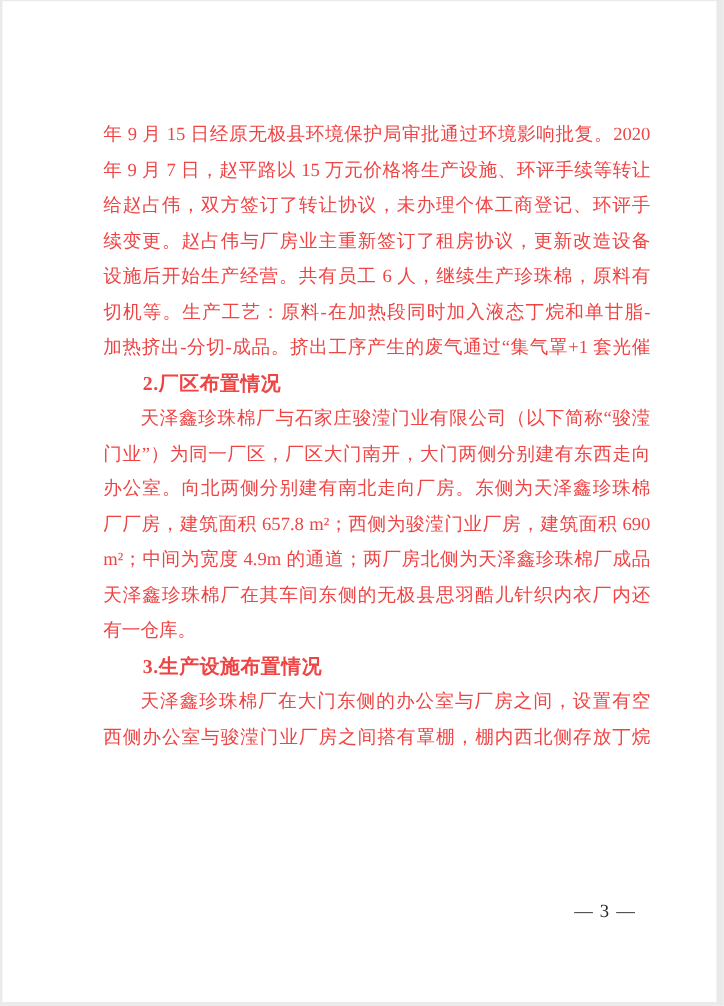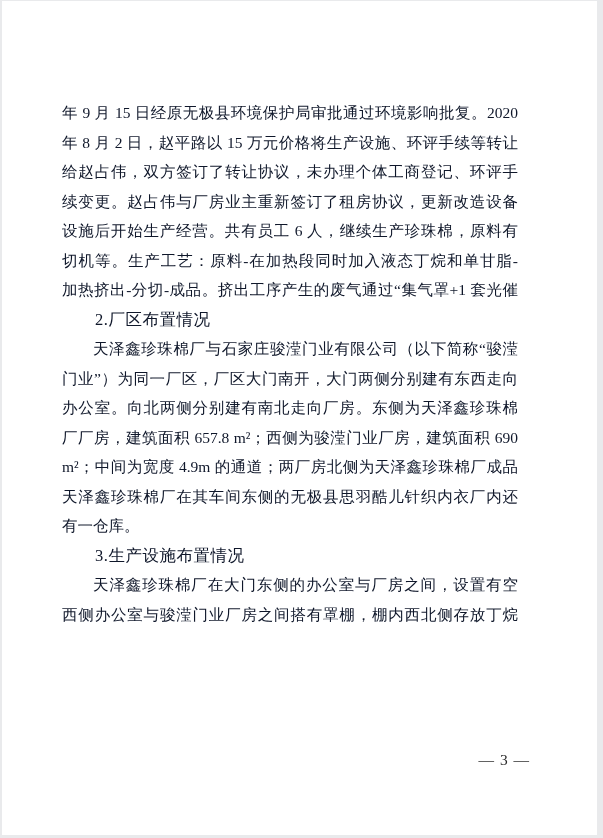--- a/index.html
+++ b/index.html
@@ -22,43 +22,43 @@
   .page {
     position: absolute;
     left: 2px;
     top: 1px;
     width: 595px;
     height: 834px;
     background: #ffffff;
   }
   .text-block {
     position: absolute;
-    left: 60px;
+    left: 84px;
     top: 97px;
     width: 456px;
     font-size: 15.5px;
     line-height: 29.5px;
-    color: #0f172a;
+    color: #ef4444;
   }
   .line {
     height: 29.5px;
     overflow: hidden;
     text-align: justify;
     text-align-last: justify;
   }
   .line.end {
     text-align-last: left;
   }
   .line.full-indent {
     text-indent: 2em;
   }
   .line.heading {
     text-align-last: left;
     text-indent: 2em;
-    font-weight: 400;
+    font-weight: 700;
     font-size: 16.5px;
     letter-spacing: 0.5px;
   }
   .page-number {
     position: absolute;
     left: 72px;
     top: 749px;
     width: 456px;
     text-align: right;
     font-size: 15.5px;
@@ -67,21 +67,21 @@
     letter-spacing: 1px;
   }
 </style>
 </head>
 <body>
 
 <div class="scan-bg">
   <div class="page">
     <div class="text-block">
         <div class="line full">年 9 月 15 日经原无极县环境保护局审批通过环境影响批复。2020</div>
-        <div class="line full">年 8 月 2 日，赵平路以 15 万元价格将生产设施、环评手续等转让</div>
+        <div class="line full">年 9 月 7 日，赵平路以 15 万元价格将生产设施、环评手续等转让</div>
         <div class="line full">给赵占伟，双方签订了转让协议，未办理个体工商登记、环评手</div>
         <div class="line full">续变更。赵占伟与厂房业主重新签订了租房协议，更新改造设备</div>
         <div class="line full">设施后开始生产经营。共有员工 6 人，继续生产珍珠棉，原料有</div>
         <div class="line full">切机等。生产工艺：原料-在加热段同时加入液态丁烷和单甘脂-</div>
         <div class="line full">加热挤出-分切-成品。挤出工序产生的废气通过“集气罩+1 套光催</div>
         <div class="line heading">2.厂区布置情况</div>
         <div class="line full-indent">天泽鑫珍珠棉厂与石家庄骏滢门业有限公司（以下简称“骏滢</div>
         <div class="line full">门业”）为同一厂区，厂区大门南开，大门两侧分别建有东西走向</div>
         <div class="line full">办公室。向北两侧分别建有南北走向厂房。东侧为天泽鑫珍珠棉</div>
         <div class="line full">厂厂房，建筑面积 657.8 m²；西侧为骏滢门业厂房，建筑面积 690</div>

